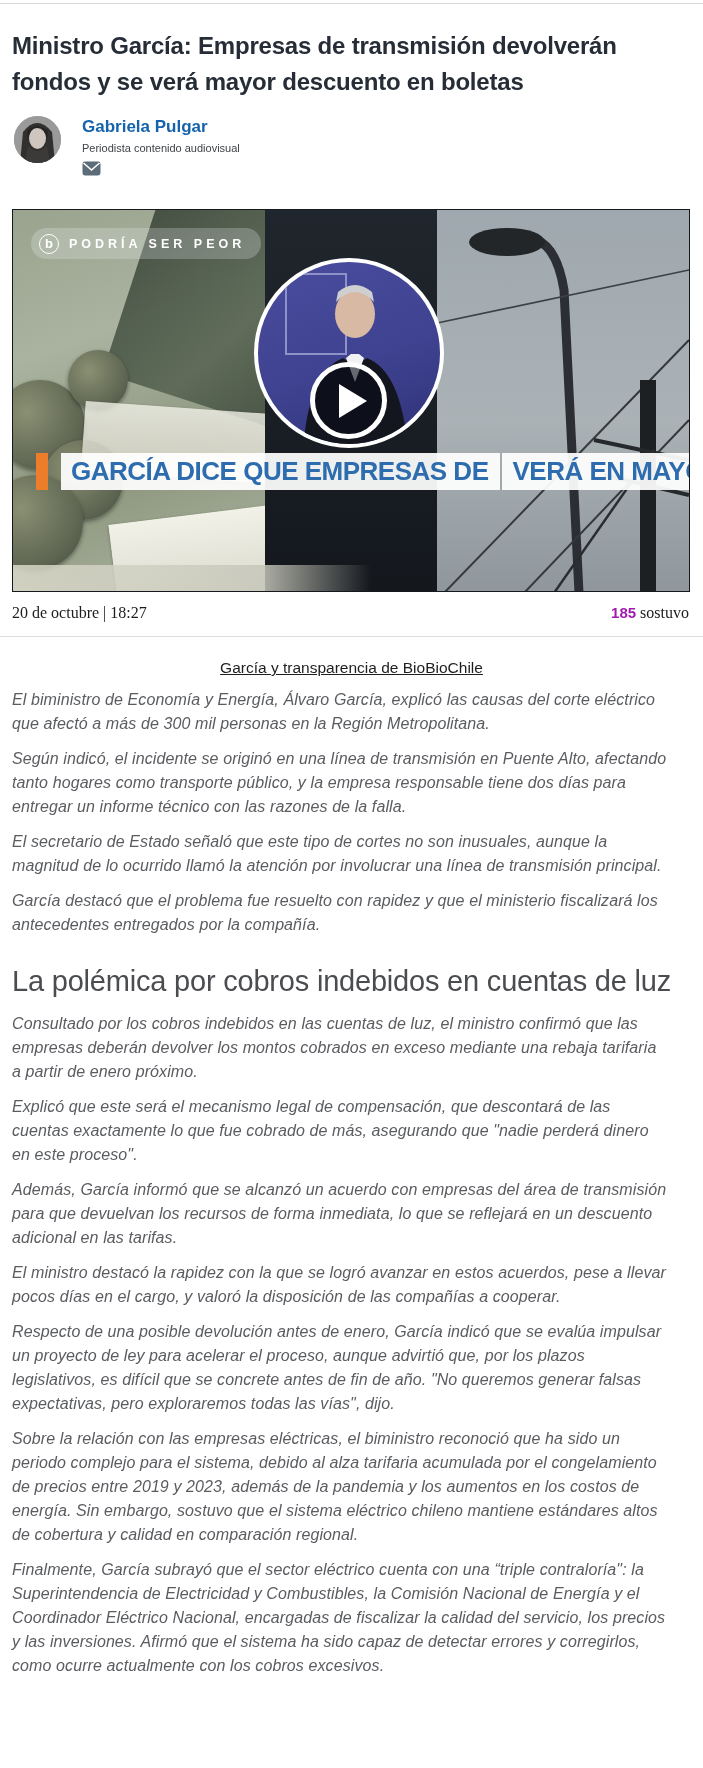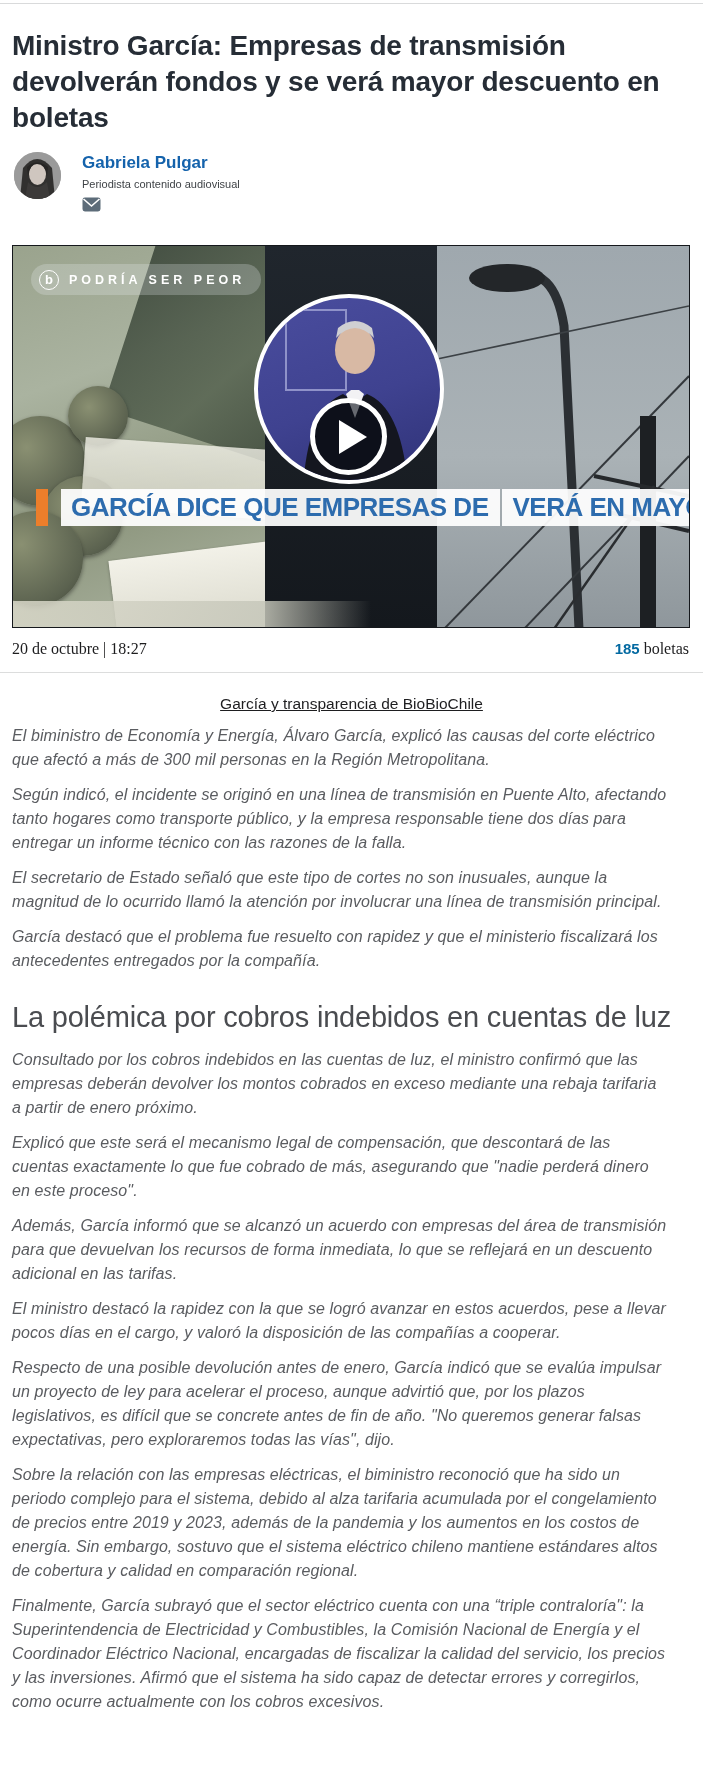--- a/index.html
+++ b/index.html
@@ -9,21 +9,21 @@
     font-family:"Liberation Sans", sans-serif;
     color:#56585c;
     -webkit-font-smoothing:antialiased;
   }
   .page { width:703px; position:relative; }
   .top-rule { border-top:1px solid #d9dadb; margin:3px 0 0 0; }
 
   
   h1.title {
     margin:24px 12px 0 12px;
-    font-size:28px;
+    font-size:24px;
     line-height:36px;
     font-weight:bold;
     letter-spacing:-0.2px;
     color:#262d36;
   }
 
   
   .author { display:flex; margin:16px 12px 0 14px; }
   .avatar {
     width:47px; height:47px; border-radius:50%;
@@ -113,21 +113,21 @@
     opacity:.85;
   }
 
   
   .meta-row {
     display:flex; justify-content:space-between; align-items:center;
     margin:12px 14px 0 12px;
     font-family:"Liberation Serif", serif; font-size:16px; color:#1d1d1f;
   }
   .views b {
-    font-family:"Liberation Sans", sans-serif; color:#0369a1; font-size:15px;
+    font-family:"Liberation Sans", sans-serif; color:#a21caf; font-size:15px;
   }
   .divider { border:none; border-top:1px solid #dcdddd; margin:14px 0 0 0; }
 
   
   .ethics { text-align:center; margin-top:22px; }
   .ethics a {
     color:#1e1e20; font-size:15.5px; text-decoration:underline; cursor:pointer;
   }
 
   
@@ -224,21 +224,21 @@
       <div class="caption-lines">
         <div class="caption-line">GARCÍA DICE QUE EMPRESAS DE</div>
         <div class="caption-line">VERÁ EN MAYOR DESCUENTO EN CUENTAS</div>
         <div class="caption-line">TRANSMISIÓN DEVOLVERÁN FONDOS Y SE</div>
       </div>
     </div>
   </div>
 
   <div class="meta-row">
     <span>20 de octubre | 18:27</span>
-    <span class="views"><b>185</b> <span>boletas</span></span>
+    <span class="views"><b>185</b> <span>sostuvo</span></span>
   </div>
 
   <hr class="divider">
 
   <div class="ethics">
     <a>García y transparencia de BioBioChile</a>
   </div>
 
   <div class="body-text">
     <p>El biministro de Economía y Energía, Álvaro García, explicó las causas del corte eléctrico que afectó a más de 300 mil personas en la Región Metropolitana.</p>

